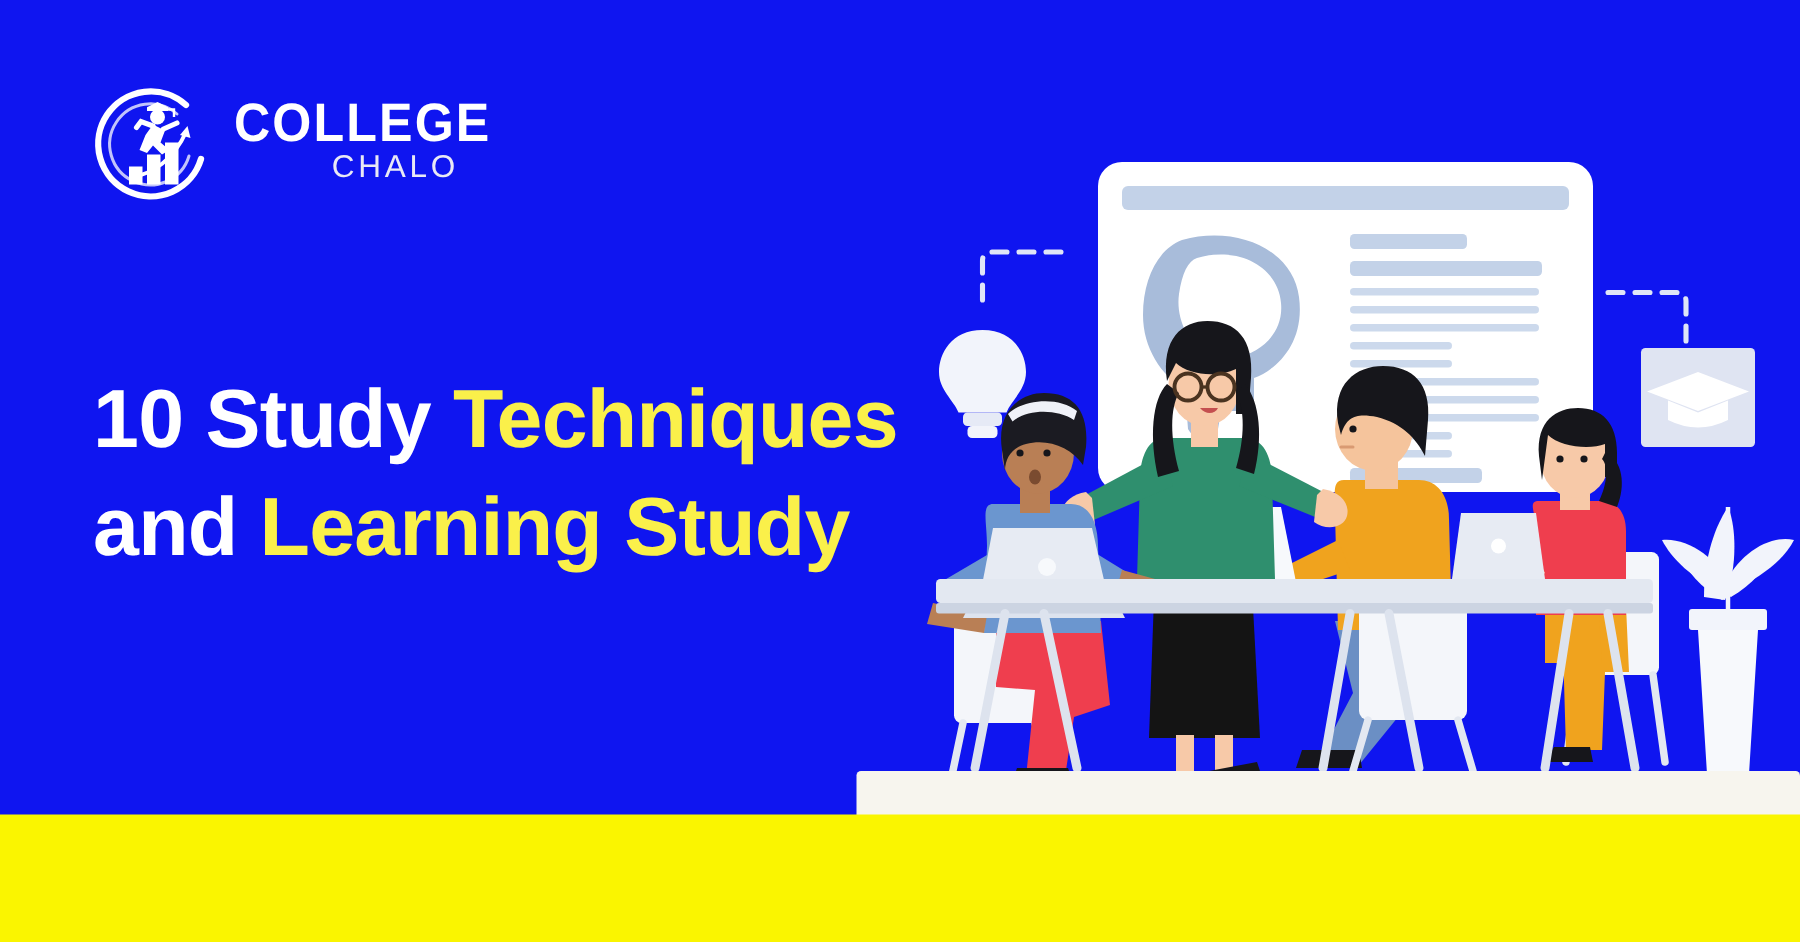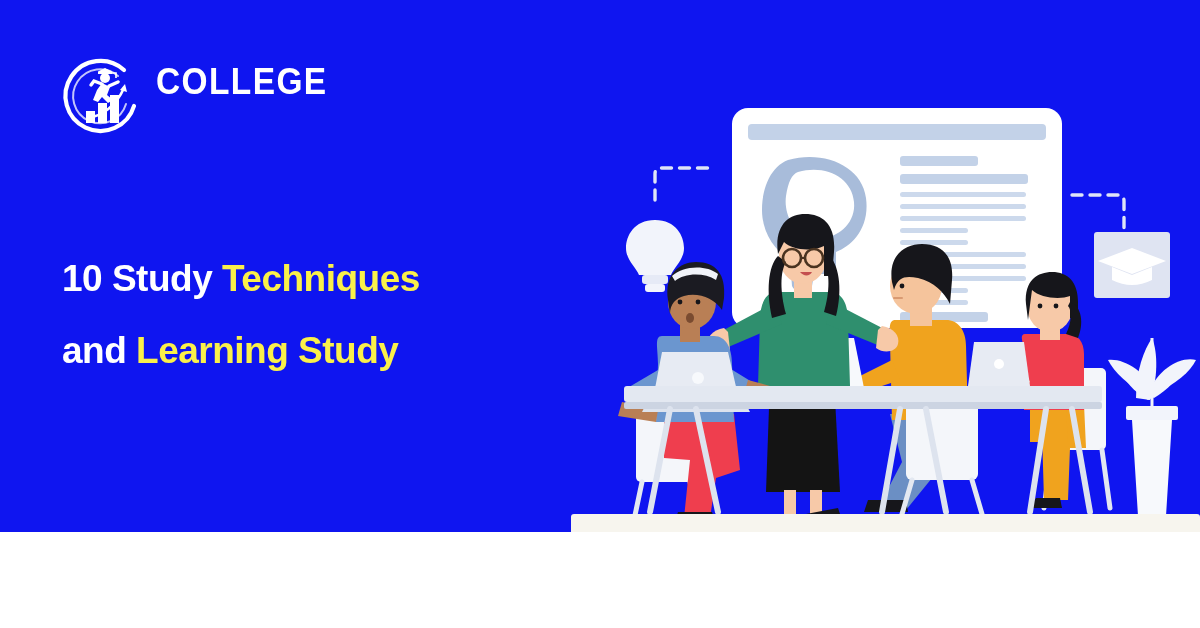--- a/index.html
+++ b/index.html
@@ -6,21 +6,21 @@
     margin: 0;
     padding: 0;
     background: #ffffff;
   }
   body {
     font-family: "Liberation Sans", sans-serif;
   }
   .banner {
     position: relative;
     width: 1200px;
-    height: 532px;
+    height: 628px;
     overflow: hidden;
     background: #0f15f0;
   }
   .bg-blue {
     position: absolute;
     left: 0; top: 0;
     width: 1200px;
     height: 545px;
     background: #0f15f0;
   }
@@ -70,21 +70,21 @@
     line-height: 24px;
     text-align: right;
     padding-right: 2px;
   }
   
   .headline {
     position: absolute;
     left: 62px;
     top: 243px;
     width: 600px;
-    font-size: 37px;
+    font-size: 55px;
     font-weight: bold;
     line-height: 72px;
     letter-spacing: -0.5px;
     color: #ffffff;
   }
   .hl-white { color: #ffffff; }
   .hl-yellow { color: #faf04a; }
   
   .floor {
     position: absolute;
@@ -130,20 +130,21 @@
         <path d="M44 27 L52 31 L49 39 L55 44 L50 47 L44 41 L40 46 L35 44 L39 34 Z" fill="#ffffff"></path>
         <path d="M44 28 L36 25 L33 29" fill="none" stroke="#ffffff" stroke-width="3.4" stroke-linecap="round"></path>
         <path d="M51 30 L60 26" fill="none" stroke="#ffffff" stroke-width="3.4" stroke-linecap="round"></path>
 
         <path d="M30 62 C44 60 58 50 66 32" fill="none" stroke="#ffffff" stroke-width="2.6" stroke-linecap="round"></path>
         <path d="M62 34 L67 28 L69 36 Z" fill="#ffffff"></path>
       </svg>
     </div>
     <div class="logo-word">
       <span class="logo-college">COLLEGE</span>
+      <span class="logo-chalo">CHALO</span>
     </div>
   </div>
 
   <div class="headline">
     <div><span class="hl-white">10 Study </span><span class="hl-yellow">Techniques</span></div>
     <div><span class="hl-white">and </span><span class="hl-yellow">Learning Study</span></div>
   </div>
 
   <div class="illus">
     <svg width="600" height="445" viewBox="0 0 600 445">

